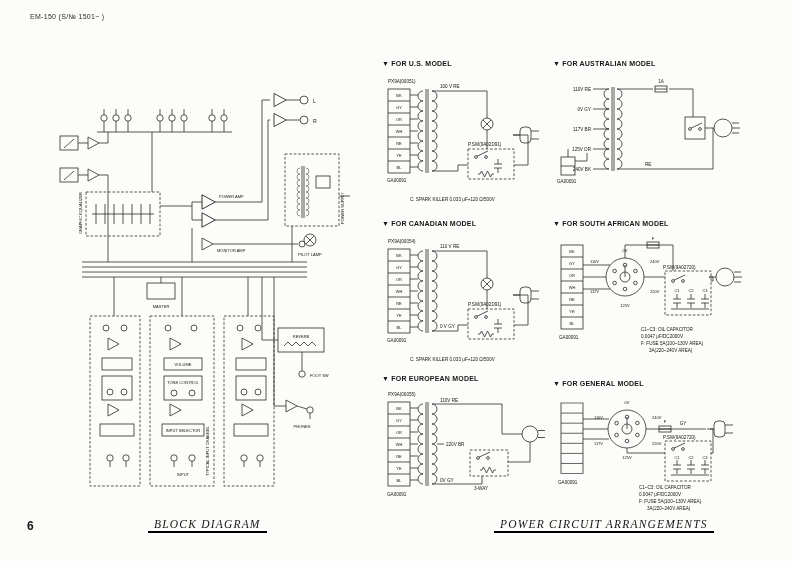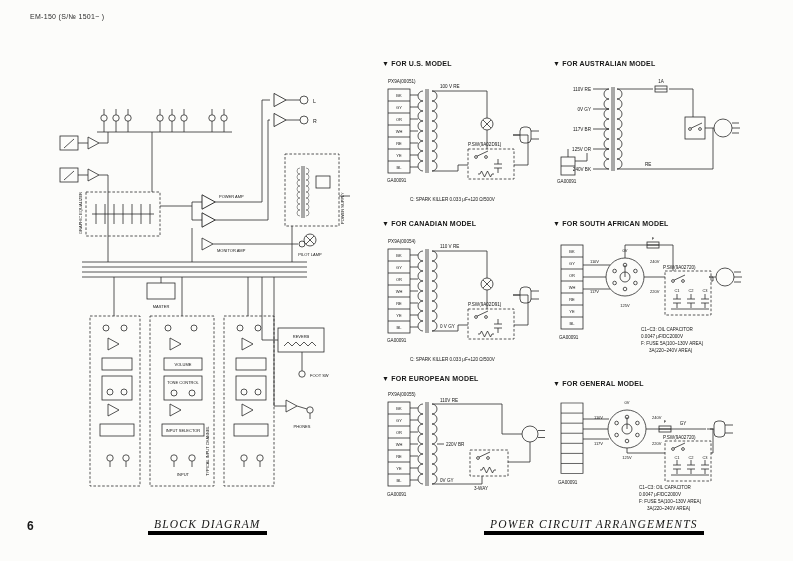--- a/index.html
+++ b/index.html
@@ -1,23 +1,23 @@
 <!DOCTYPE html>
 <html><head>
 <meta charset="utf-8">
 <style>
   html,body{margin:0;padding:0;background:#ececea;}
   .sheet{position:relative;width:793px;height:561px;margin:0 auto;background:#fcfcfa;
          font-family:"Liberation Sans",sans-serif;color:#161616;overflow:hidden;}
   .header-note{position:absolute;left:30px;top:13px;font-size:7px;letter-spacing:.3px;color:#2a2a2a;}
   .page-num{position:absolute;left:27px;top:519px;font-size:12px;font-weight:bold;}
   .caption{position:absolute;top:518px;font-family:"Liberation Serif",serif;font-style:italic;
-           font-size:11.5px;letter-spacing:1.2px;border-bottom:4px solid #000000;padding:0 6px 1px;}
+           font-size:11.5px;letter-spacing:1.2px;border-bottom:2px solid #000000;padding:0 6px 1px;}
   #cap-block{left:148px;}
-  #cap-power{left:484px;text-align:center;}
+  #cap-power{left:494px;text-align:center;}
   .circuit{position:absolute;}
   .circ-title{font-size:7px;font-weight:bold;letter-spacing:.2px;margin:0 0 2px 0;white-space:nowrap;}
   .block-diagram{position:absolute;left:52px;top:76px;}
   svg{display:block;}
   .sch :is(line,polyline,path,rect,circle){stroke:#2b2b2b;stroke-width:.8;fill:none;}
   .sch .dash{stroke-dasharray:2.6 1.8;}
   .sch text{fill:#161616;stroke:none;font-family:"Liberation Sans",sans-serif;}
   .t4{font-size:4px;}
   .t45{font-size:4.6px;}
   .t5{font-size:5.2px;}

